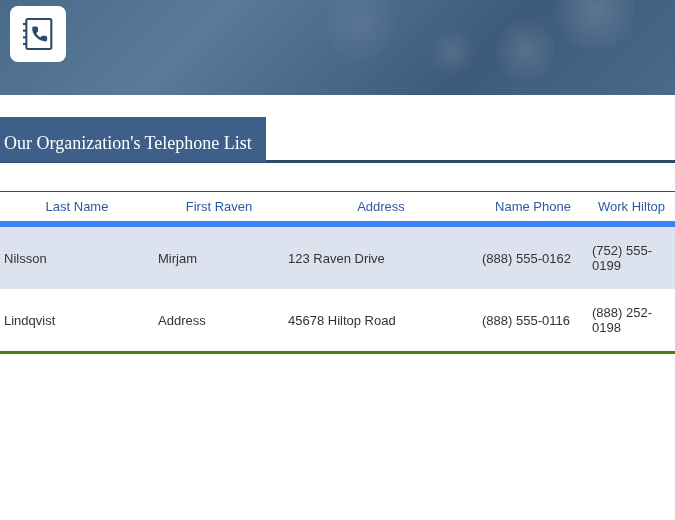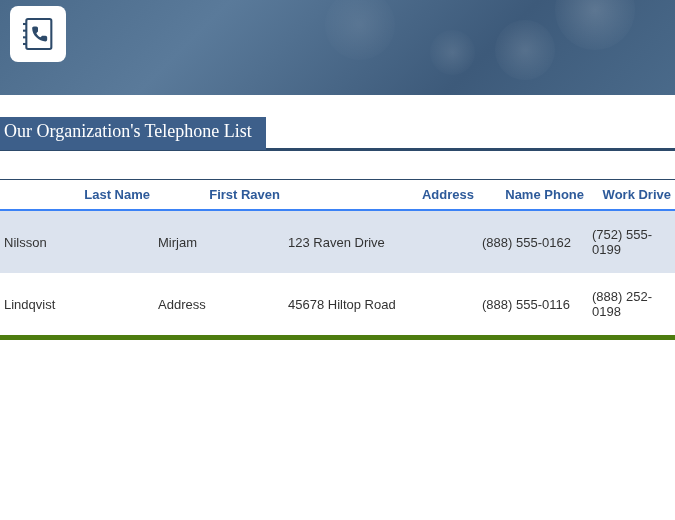--- a/index.html
+++ b/index.html
@@ -79,55 +79,55 @@
     .title-area {
       margin-top: 22px;
       position: relative;
     }
     .title-ribbon {
       display: inline-block;
       background: #3d5f8a;
       color: #ffffff;
       font-family: Georgia, 'Times New Roman', serif;
       font-size: 18px;
-      padding: 4px 14px 8px 4px;
+      padding: 16px 14px 8px 4px;
       font-weight: normal;
     }
     .title-underline {
       height: 3px;
       background: #2d4a6a;
       width: 100%;
       margin-top: -2px;
     }
     .table-area {
       margin-top: 28px;
       width: 100%;
       border-top: 1px solid #2d4a6a;
     }
     table {
       width: 100%;
       border-collapse: collapse;
       font-size: 13px;
     }
     th {
-      text-align: right;
+      text-align: center;
       color: #2d5a9a;
-      font-weight: bold;
+      font-weight: normal;
       padding: 7px 4px 7px 4px;
-      border-bottom: 2px solid #3b82f6;
+      border-bottom: 6px solid #3b82f6;
     }
     td {
       padding: 16px 4px;
       color: #333333;
     }
     tr.row-alt {
       background: #dce3ee;
     }
     tbody tr:last-child td {
-      border-bottom: 5px solid #4d7c0f;
+      border-bottom: 3px solid #4d7c0f;
     }
     .col-last { width: 154px; }
     .col-first { width: 130px; }
     .col-address { width: 194px; margin-top: 26px; }
     .col-home { width: 110px; }
     .col-work { width: 87px; }
   </style>
 </head>
 <body>
 
@@ -152,21 +152,21 @@
 </div>
 
 <div class="table-area">
   <table>
     <thead>
       <tr>
         <th class="col-last">Last Name</th>
         <th class="col-first">First Raven</th>
         <th class="col-address">Address</th>
         <th class="col-home">Name Phone</th>
-        <th class="col-work">Work Drive</th>
+        <th class="col-work">Work Hiltop</th>
       </tr>
     </thead>
     <tbody>
       <tr class="row-alt">
         <td>Nilsson</td>
         <td>Mirjam</td>
         <td>123 Raven Drive</td>
         <td>(888) 555-0162</td>
         <td>(752) 555-0199</td>
       </tr>

